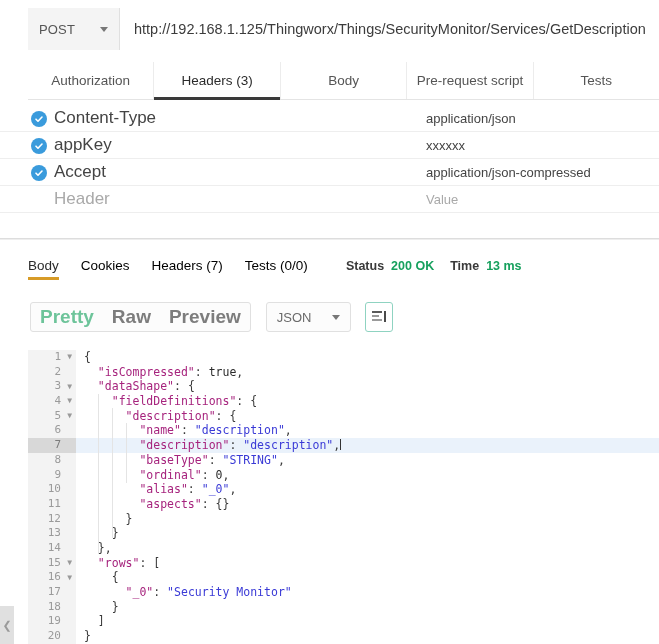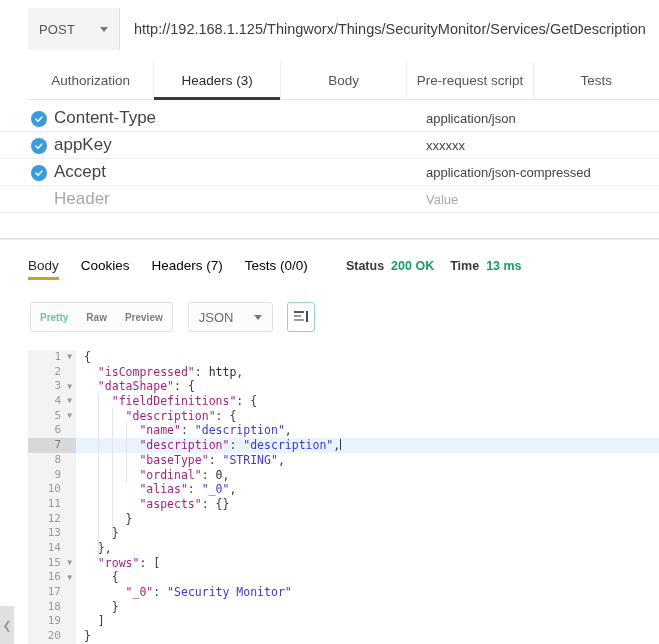--- a/index.html
+++ b/index.html
@@ -92,21 +92,21 @@
   .status-group { display: flex; align-items: baseline; padding-bottom: 7px; margin-left: 16px; }
   .st-label { font-size: 12.5px; color: #3a3a3a; font-weight: bold; margin-right: 7px; }
   .st-value { font-size: 12.5px; color: #16a05d; font-weight: bold; margin-right: 16px; }
 
   
   .fmt-bar { position: absolute; left: 30px; top: 302px; display: flex; align-items: center; }
   .seg {
     display: flex; border: 1px solid #e0e0e0; border-radius: 3px;
     background: #fcfcfc; height: 30px; align-items: center;
   }
-  .seg-item { font-size: 10px; color: #7d7d7d; padding: 0 9px; font-weight: bold; }
+  .seg-item { font-size: 19px; color: #7d7d7d; padding: 0 9px; font-weight: bold; }
   .seg-item.active { color: #6dc49a; }
   .dropdown {
     margin-left: 15px; height: 30px; border: 1px solid #e0e0e0; border-radius: 3px;
     background: #fcfcfc; display: flex; align-items: center; gap: 21px; padding: 0 10px;
   }
   .dd-label { font-size: 13px; color: #6a6a6a; }
   .iconbtn {
     margin-left: 14px; width: 28px; height: 30px; border: 1px solid #8fd3c1;
     border-radius: 3px; background: #fff; display: flex; align-items: center; justify-content: center;
   }
@@ -261,21 +261,21 @@
         <span>1</span>
         <span class="fold">▼</span>
       </div>
       <div class="code-text"><span class="p">{</span></div>
     </div>
     <div class="code-line">
       <div class="gutter">
         <span>2</span>
         <span class="fold empty">▼</span>
       </div>
-      <div class="code-text">  <span class="k">"isCompressed"</span><span class="p">: </span><span class="b">http</span><span class="p">,</span></div>
+      <div class="code-text">  <span class="k">"isCompressed"</span><span class="p">: </span><span class="b">true</span><span class="p">,</span></div>
     </div>
     <div class="code-line">
       <div class="gutter">
         <span>3</span>
         <span class="fold">▼</span>
       </div>
       <div class="code-text">  <span class="k">"dataShape"</span><span class="p">: {</span></div>
     </div>
     <div class="code-line">
       <div class="gutter">

